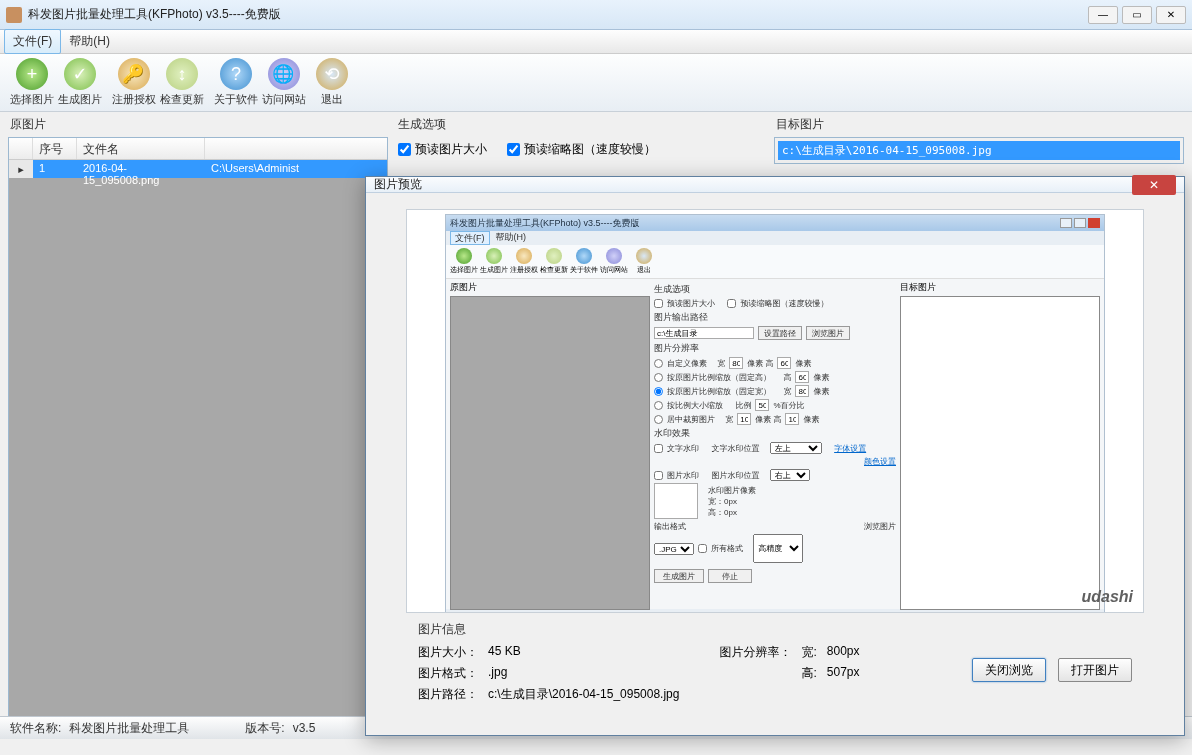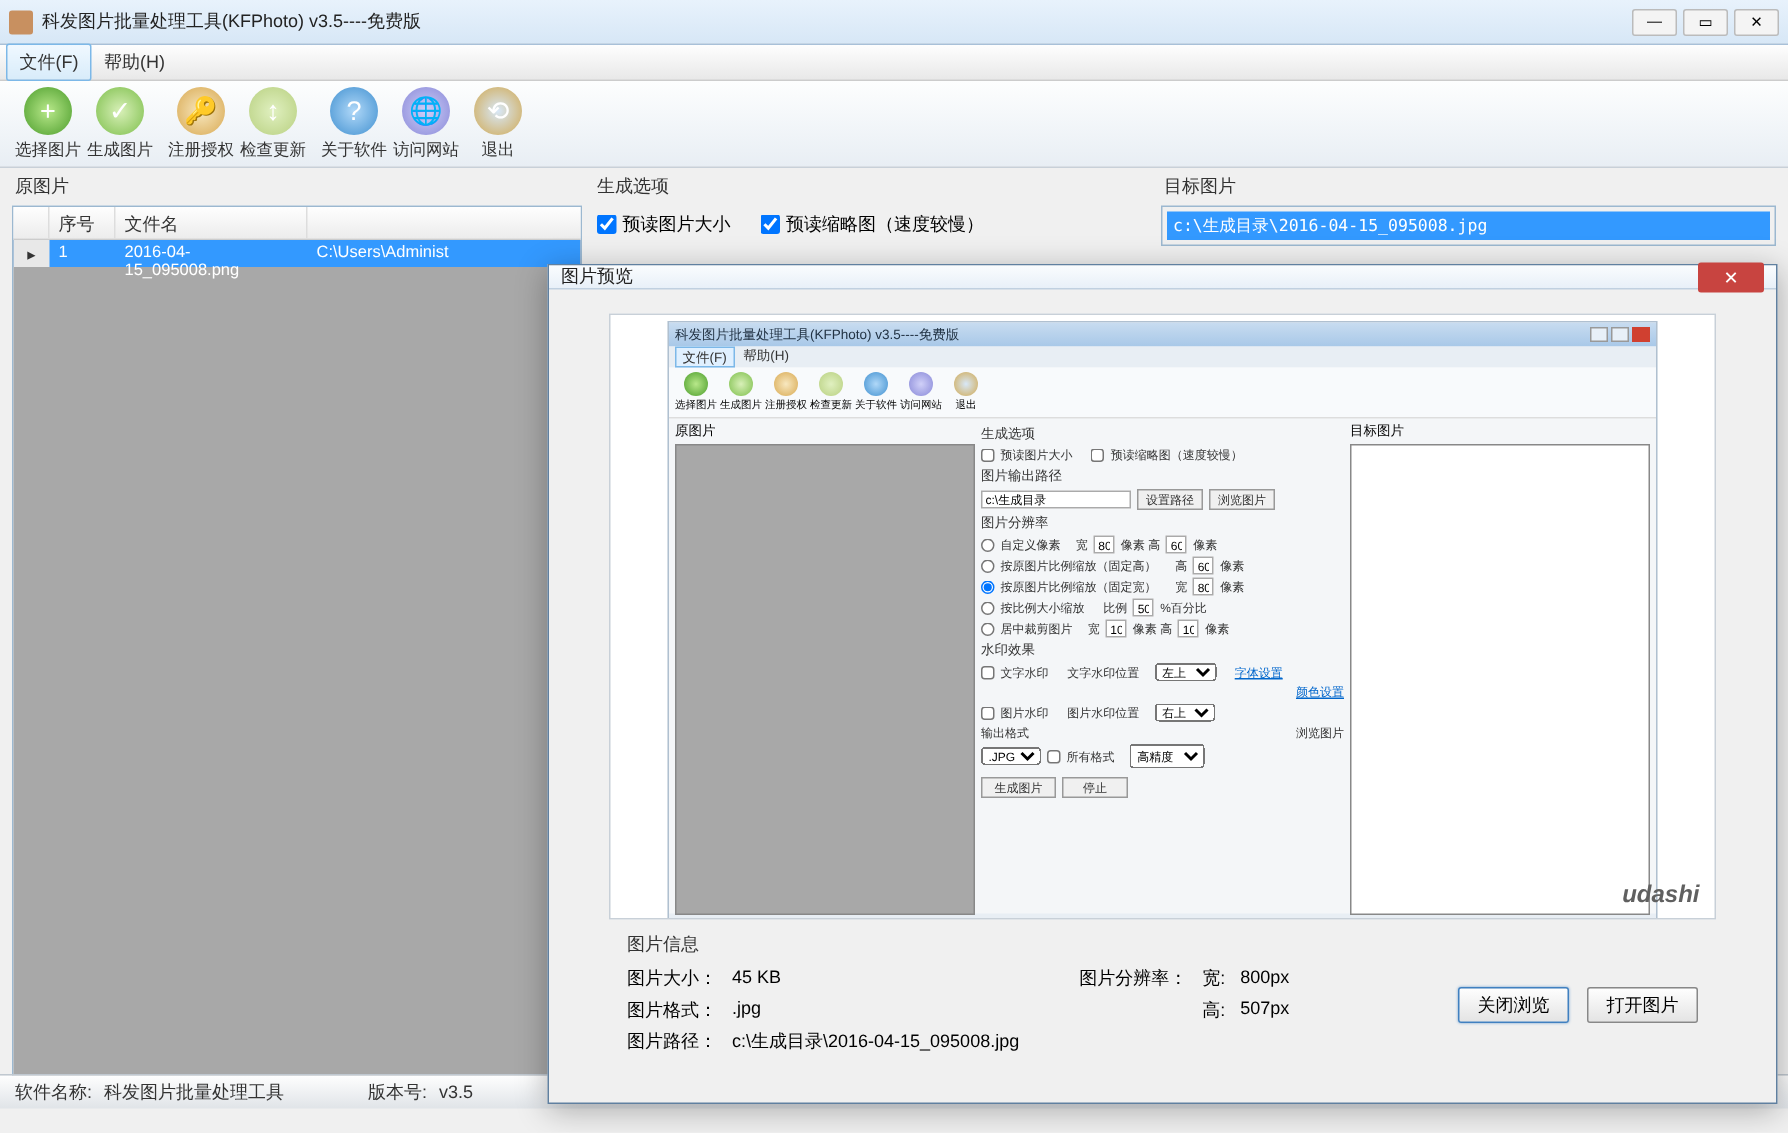--- a/index.html
+++ b/index.html
@@ -271,31 +271,39 @@
                 <span class="btn-sm">设置路径</span>
                 <span class="btn-sm">浏览图片</span>
               </div>
             <div class="grp-title">图片分辨率</div>
             <div class="ln"><input type="radio" style=""><span>自定义像素</span>&nbsp;<span>宽</span><input type="text" value="800" style=""><span>像素  高</span><input type="text" value="600" style=""><span>像素</span></div>
             <div class="ln"><input type="radio" style=""><span>按原图片比例缩放（固定高）</span>&nbsp;&nbsp;<span>高</span><input type="text" value="600" style=""><span>像素</span></div>
             <div class="ln"><input type="radio" checked="" style=""><span>按原图片比例缩放（固定宽）</span>&nbsp;&nbsp;<span>宽</span><input type="text" value="800" style=""><span>像素</span></div>
             <div class="ln"><input type="radio" style=""><span>按比例大小缩放</span>&nbsp;&nbsp;<span>比例</span><input type="text" value="50" style=""><span>%百分比</span></div>
             <div class="ln"><input type="radio" style=""><span>居中裁剪图片</span>&nbsp;<span>宽</span><input type="text" value="100" style=""><span>像素  高</span><input type="text" value="100" style=""><span>像素</span></div>
             <div class="grp-title">水印效果</div>
-            <div class="ln"><input type="checkbox" style=""><span>文字水印</span>&nbsp;&nbsp;<span>文字水印位置</span>&nbsp;<select style="width:41px;height:12px;font-size:8px"><option>左上</option></select>&nbsp;&nbsp;<a href="#" style="color:#06c;font-size:8px">字体设置</a></div>
+            <div class="ln"><input type="checkbox" style=""><span>文字水印</span>&nbsp;&nbsp;<span>文字水印位置</span>&nbsp;<select style="width:52px;height:12px;font-size:8px"><option>左上</option></select>&nbsp;&nbsp;<a href="#" style="color:#06c;font-size:8px">字体设置</a></div>
             <div class="ln" style="justify-content:flex-end">
                 <a href="#" style="color:#06c;font-size:8px">颜色设置</a>
               </div>
             <div class="ln"><input type="checkbox" style=""><span>图片水印</span>&nbsp;&nbsp;<span>图片水印位置</span>&nbsp;<select style="width:40px;height:12px;font-size:8px"><option>右上</option></select></div>
+            <div class="ln">
+                <div style="width:44px;height:36px;border:1px solid #aaa;background:#fff"></div>
+                <div style="margin-left:6px">
+                  <div>水印图片像素</div>
+                  <div>宽：0px</div>
+                  <div>高：0px</div>
+                </div>
+              </div>
             <div class="ln">
                 <span>输出格式</span>
                 <span style="flex:1"></span>
                 <span>浏览图片</span>
               </div>
-            <div class="ln"><select style="width:40px;height:12px;font-size:8px"><option>.JPG</option></select><input type="checkbox" style=""><span>所有格式</span>&nbsp;<select style="width:50px;height:16px;font-size:8px"><option>高精度</option></select></div>
+            <div class="ln"><select style="width:40px;height:12px;font-size:8px"><option>.JPG</option></select><input type="checkbox" style=""><span>所有格式</span>&nbsp;<select style="width:50px;height:29px;font-size:8px"><option>高精度</option></select></div>
             <div class="ln" style="margin-top:6px">
                 <span class="btn-sm" style="width:50px">生成图片</span>
                 <span class="btn-sm">停止</span>
               </div>
           </div>
           <div class="ia-right">
               <div class="ia-left-hdr">目标图片</div>
               <div class="ia-right-box"></div>
             </div>
         </div>

